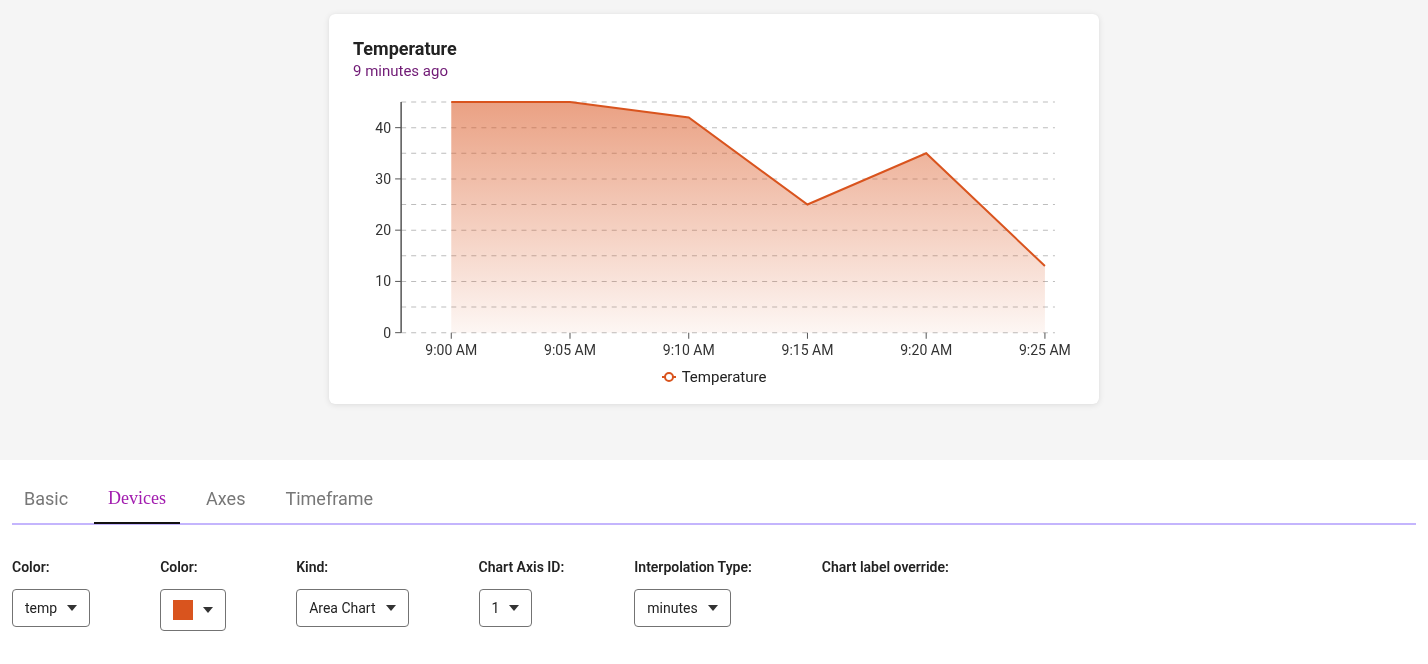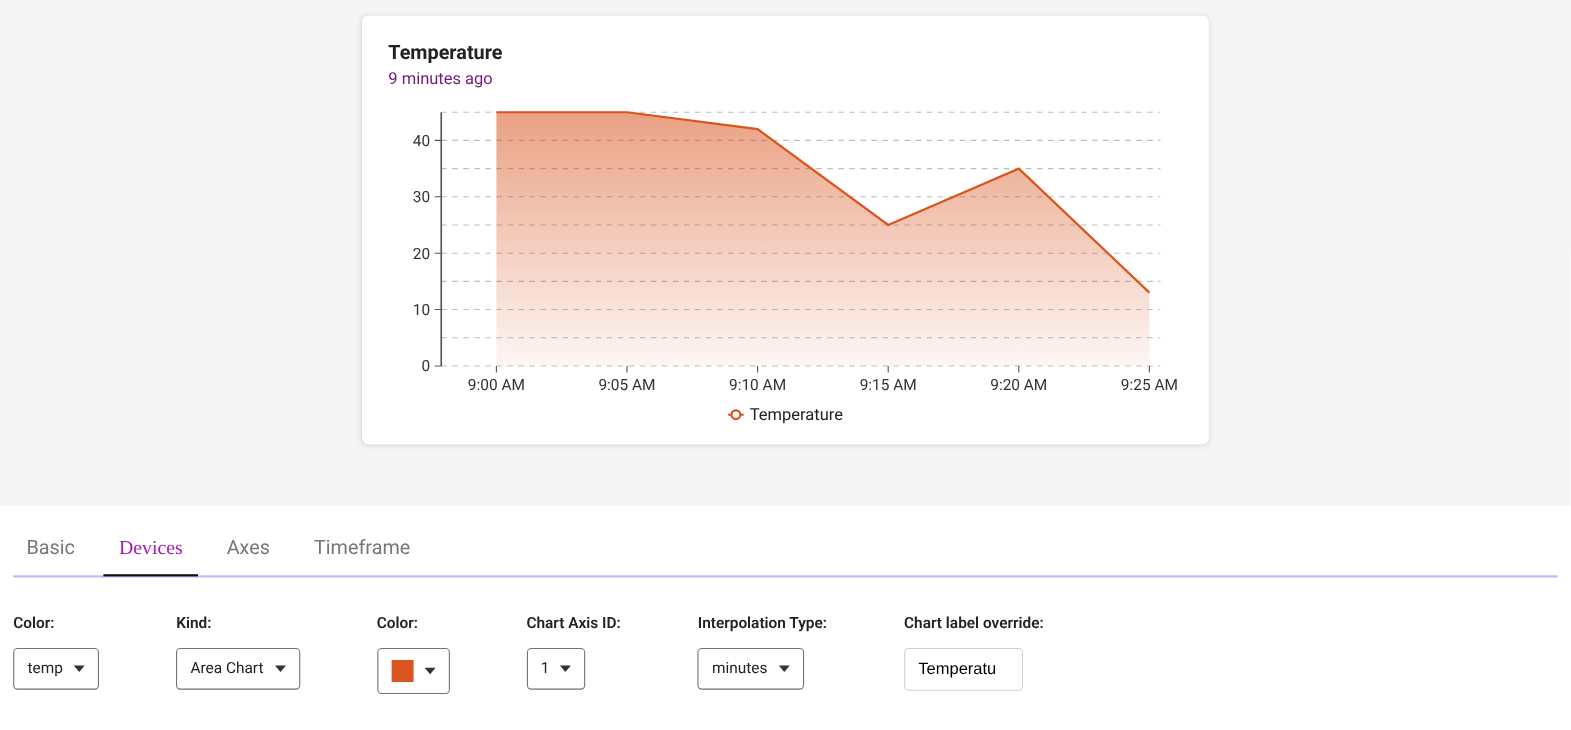--- a/index.html
+++ b/index.html
@@ -227,50 +227,49 @@
 
     <div class="form-group">
       <div class="form-label">Color:</div>
       <div class="select-control">
         <span>temp</span>
         <span class="caret"></span>
       </div>
     </div>
 
     <div class="form-group">
+      <div class="form-label">Color:</div>
+      <div class="select-control">
+        <span class="color-swatch" id="color-swatch" style="background: rgb(217, 84, 30);"></span>
+        <span class="caret"></span>
+      </div>
+    </div>
+
+    <div class="form-group">
       <div class="form-label">Kind:</div>
       <div class="select-control">
         <span>Area Chart</span>
         <span class="caret"></span>
       </div>
     </div>
 
     <div class="form-group">
-      <div class="form-label">Color:</div>
-      <div class="select-control">
-        <span class="color-swatch" id="color-swatch" style="background: rgb(217, 84, 30);"></span>
-        <span class="caret"></span>
-      </div>
-    </div>
-
-    <div class="form-group">
       <div class="form-label">Chart Axis ID:</div>
       <div class="select-control">
         <span>1</span>
         <span class="caret"></span>
       </div>
     </div>
 
     <div class="form-group">
       <div class="form-label">Interpolation Type:</div>
       <div class="select-control">
         <span>minutes</span>
         <span class="caret"></span>
       </div>
     </div>
 
     <div class="form-group">
       <div class="form-label">Chart label override:</div>
-      <input class="text-input" id="label-override-input" value="Temperatu" style="">
     </div>
 
   </div>
 </div>
 
 </body></html>

